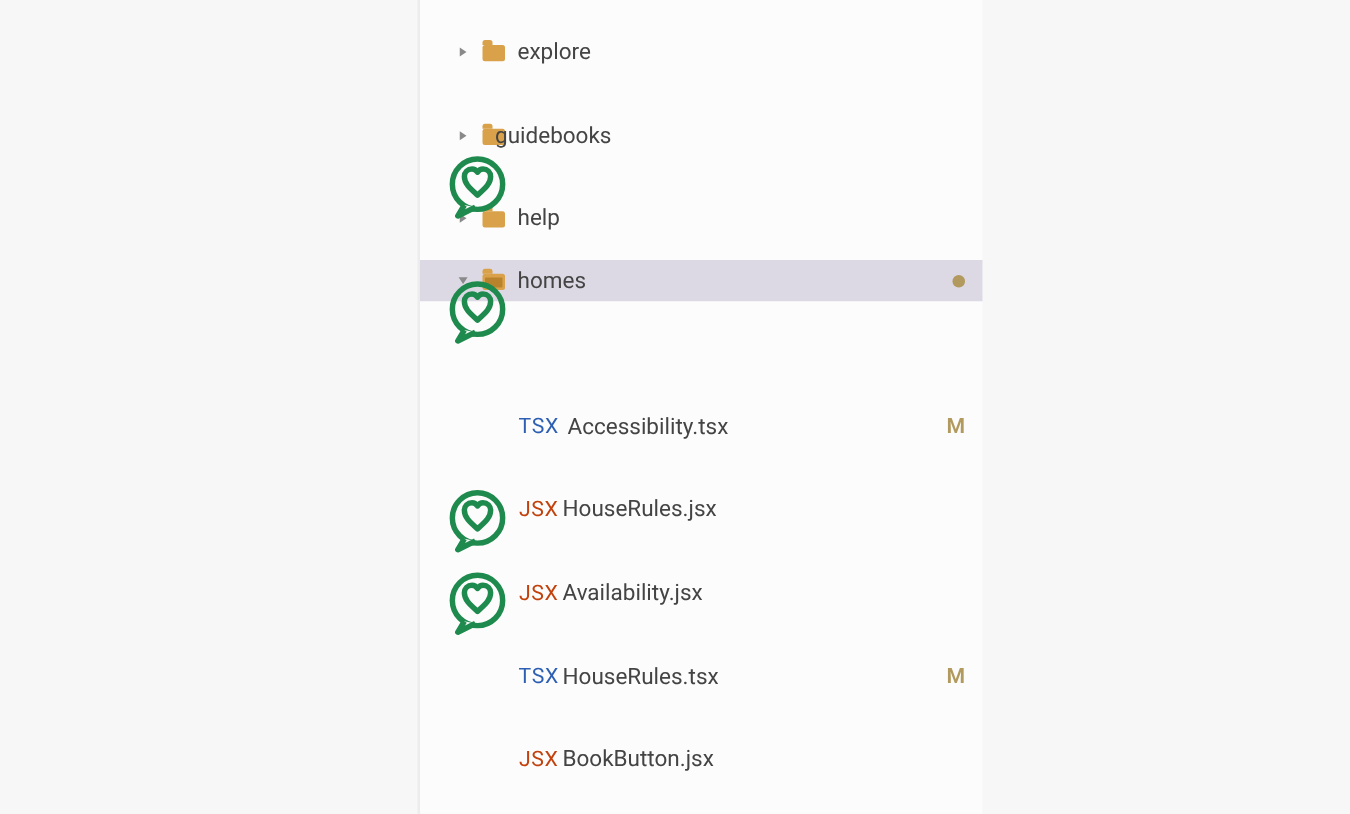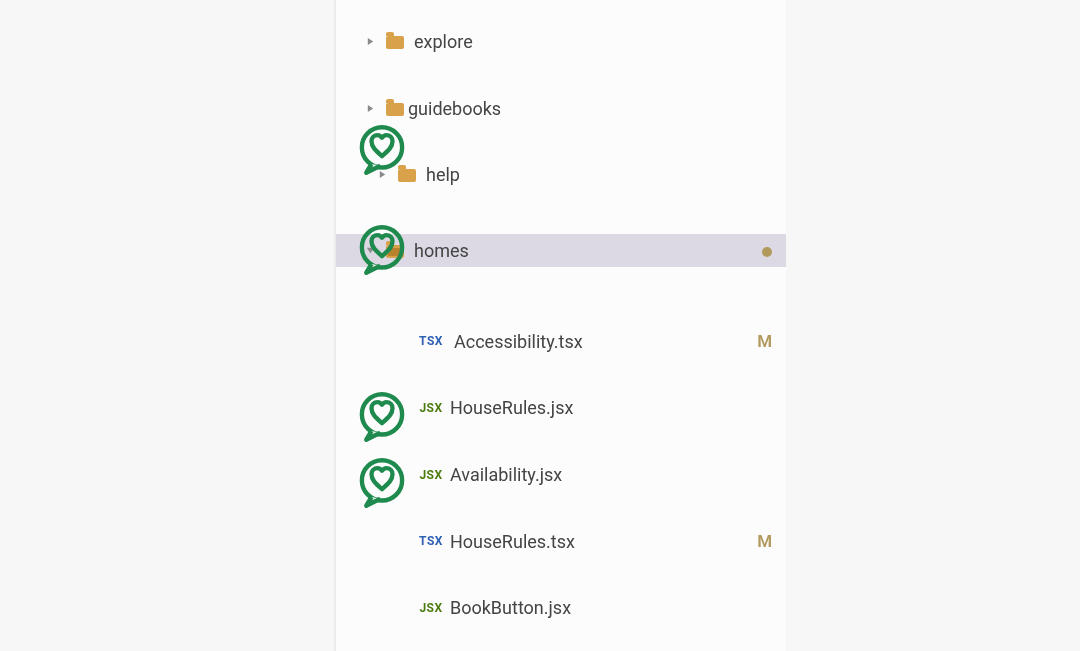--- a/index.html
+++ b/index.html
@@ -73,26 +73,26 @@
     border-radius:2px 2px 0 0;
   }
   .folder-ico.open::after{
     content:"";
     position:absolute;
     inset:3px 2px 2px 2px;
     background:#b9832d;
     border-radius:1px;
   }
   .ftype {
-    font-weight:700;
-    font-size:12px;
+    font-weight:400;
+    font-size:17px;
     letter-spacing:0.5px;
   }
   .ftype.tsx { color:#2d5fb3; }
-  .ftype.jsx { color:#4d7c0f; }
+  .ftype.jsx { color:#c2410c; }
 
   
   .heart-bubble {
     position:absolute;
     width:56px; height:56px;
     z-index:10;
     pointer-events:none;
   }
   .heart-bubble svg { width:100%; height:100%; }
 </style>
@@ -113,34 +113,34 @@
     </div>
     <div class="row" style="top: 33.3px;">
       <span class="chev" style="left: 28px;">
         <svg viewBox="0 0 10 10" width="9" height="9">
           <polygon points="2,1 8,5 2,9" fill="#8a8a8a"></polygon>
         </svg>
       </span>
       <span class="icon" style="left: 48px;">
         <span class="folder-ico"></span>
       </span>
-      <span class="label" style="left: 72px;">guidebooks</span>
-    </div>
-    <div class="row" style="top: 66.6px; margin-left: 12px;">
+      <span class="label" style="left: 60px;">guidebooks</span>
+    </div>
+    <div class="row" style="top: 66.6px;">
       <span class="chev" style="left: 28px;">
         <svg viewBox="0 0 10 10" width="9" height="9">
           <polygon points="2,1 8,5 2,9" fill="#8a8a8a"></polygon>
         </svg>
       </span>
       <span class="icon" style="left: 48px;">
         <span class="folder-ico"></span>
       </span>
       <span class="label" style="left: 78px;">help</span>
     </div>
-    <div class="row selected" style="top: 109px; text-align: center;">
+    <div class="row selected" style="top: 83px; text-align: center;">
       <span class="chev" style="left: 28px;">
         <svg viewBox="0 0 10 10" width="9" height="9">
           <polygon points="1,2 9,2 5,8" fill="#8a8a8a"></polygon>
         </svg>
       </span>
       <span class="icon" style="left: 48px;">
         <span class="folder-ico open"></span>
       </span>
       <span class="label" style="left: 78px;">homes</span>
       <span class="status"><span class="dot"></span></span>

